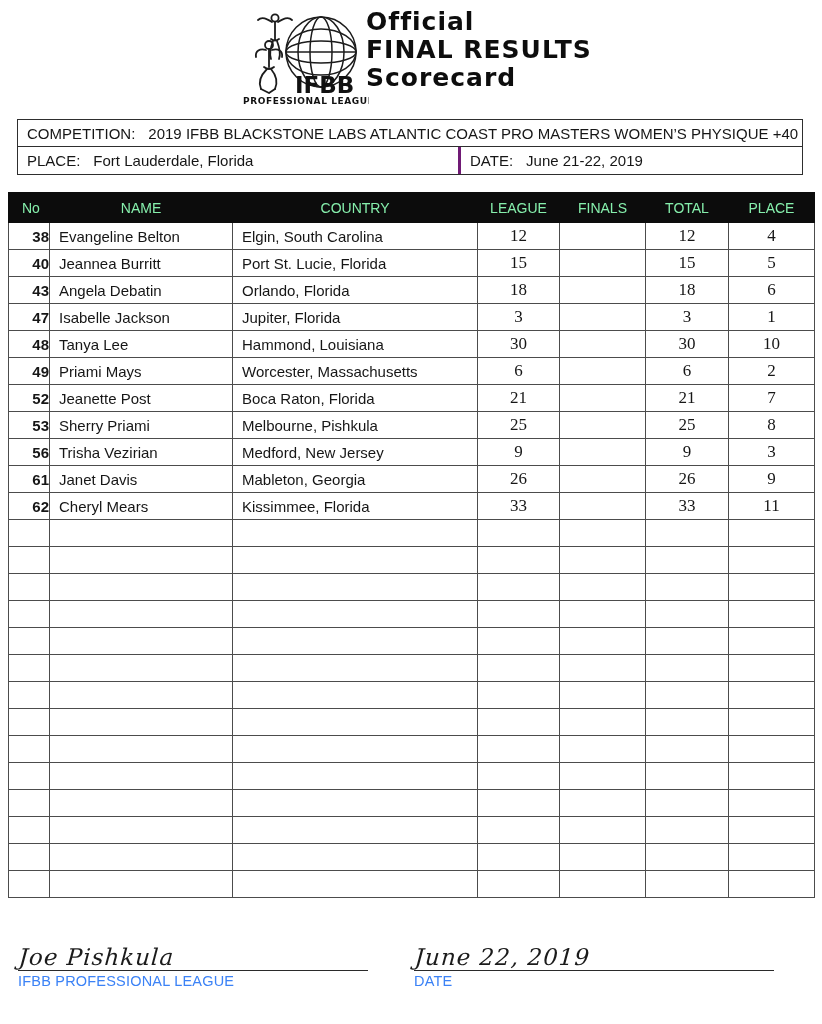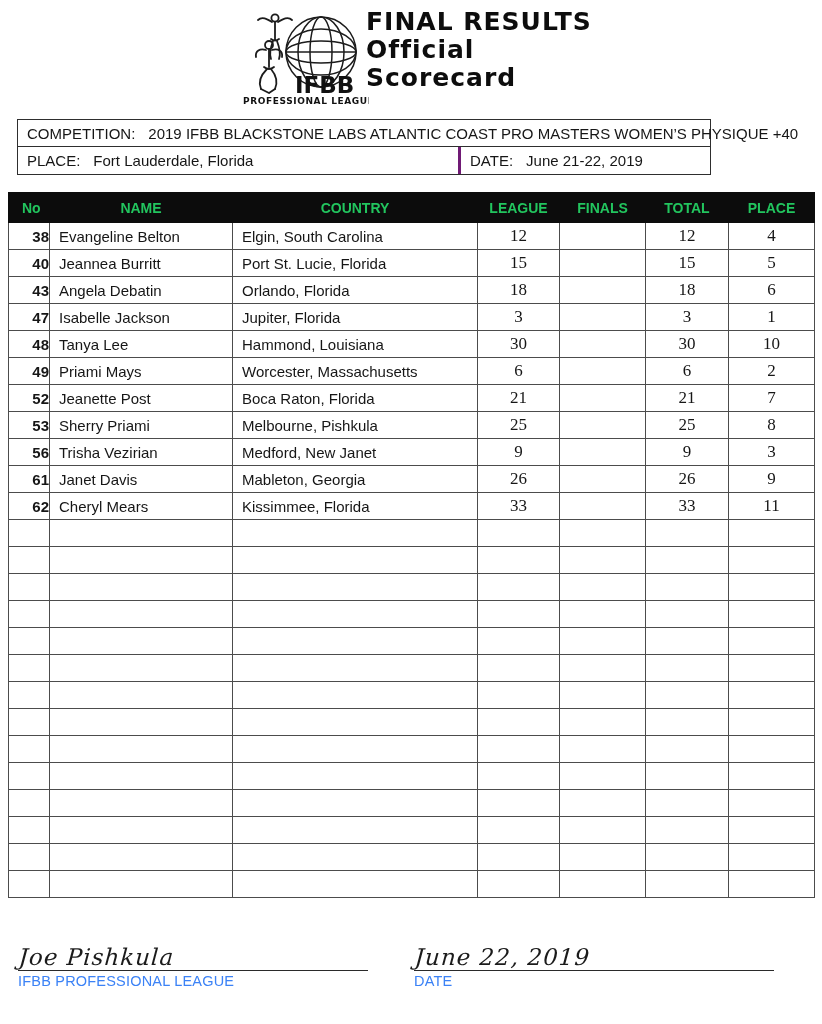--- a/index.html
+++ b/index.html
@@ -15,40 +15,40 @@
   .logo-wrap { position:absolute; left:242px; top:9px; width:127px; height:97px; }
   .title-block {
     position:absolute; left:366px; top:8px;
     font-family:"DejaVu Sans", sans-serif;
     font-weight:900; font-size:25px; line-height:28px;
     letter-spacing:1px; color:#0d0d0d; white-space:nowrap;
   }
 
   
   .info-box {
-    position:absolute; left:17px; top:119px; width:694px;
+    position:absolute; left:17px; top:119px; width:786px;
     border:1px solid #2e2e2e; background:#fff;
   }
   .info-row { display:flex; align-items:center; height:26px; font-size:15px; }
   .info-row.second { border-top:1px solid #2e2e2e; height:28px; }
   .info-cell { display:flex; align-items:center; height:100%; padding-left:9px; }
   .info-cell.place { width:419px; }
   .info-cell.date { flex:1; border-left:3px solid #701a75;margin-left:21px; }
   .info-label { margin-right:13px; white-space:pre; }
   .info-value { white-space:nowrap; }
 
   
   .results-table {
     position:absolute; left:8px; top:192px; width:806px;
     border-collapse:collapse; table-layout:fixed;
     border:1px solid #2c2c2c;
   }
   .results-table thead tr { height:30px; }
   .results-table th {
-    background:#0c0c0c; color:#22c55e; font-weight:bold;
+    background:#0c0c0c; color:#86efac; font-weight:normal;
     font-size:14px; border:1px solid #0c0c0c; padding:0; text-align:center;
   }
   .results-table th.h-no { text-align:left; padding-left:13px; }
   .results-table tbody tr { height:27px; }
   .results-table td {
     border:1px solid #4c4c4c; padding:0 0 0 0; font-size:15px;
     overflow:hidden; white-space:nowrap;
   }
   td.c-no   { font-weight:bold; text-align:right; }
   td.c-name, td.c-country { padding-left:9px; text-align:left; }
@@ -100,22 +100,22 @@
         <path d="M27,40 L27,58 M22,58 Q27,62 32,58"></path>
         <path d="M25,60 C19,66 16,73 19,80 M29,60 C34,66 36,73 33,80"></path>
         <path d="M19,80 L27,84 M33,80 L27,84"></path>
       </g>
       <text x="53" y="84" font-family="DejaVu Sans, sans-serif" font-weight="bold" font-size="23" fill="#111">IFBB</text>
       <text x="1" y="95" font-family="DejaVu Sans, sans-serif" font-weight="bold" font-size="9" letter-spacing="0.6" fill="#111">PROFESSIONAL LEAGUE</text>
     </svg>
   </div>
 
   <div class="title-block">
+    <div>Official</div>
     <div>FINAL RESULTS</div>
-    <div>Official</div>
     <div>Scorecard</div>
   </div>
 
   <div class="info-box">
     <div class="info-row">
       <div class="info-cell">
         <span class="info-label">COMPETITION:</span>
         <span class="info-value">2019 IFBB BLACKSTONE LABS ATLANTIC COAST PRO MASTERS WOMEN’S PHYSIQUE +40</span>
       </div>
     </div>
@@ -221,21 +221,21 @@
           <td class="c-name">Sherry Priami</td>
           <td class="c-country">Melbourne, Pishkula</td>
           <td class="c-num">25</td>
           <td class="c-num"></td>
           <td class="c-num">25</td>
           <td class="c-num">8</td>
         </tr>
         <tr>
           <td class="c-no">56</td>
           <td class="c-name">Trisha Vezirian</td>
-          <td class="c-country">Medford, New Janet</td>
+          <td class="c-country">Medford, New Jersey</td>
           <td class="c-num">9</td>
           <td class="c-num"></td>
           <td class="c-num">9</td>
           <td class="c-num">3</td>
         </tr>
         <tr>
           <td class="c-no">61</td>
           <td class="c-name">Janet Davis</td>
           <td class="c-country">Mableton, Georgia</td>
           <td class="c-num">26</td>

